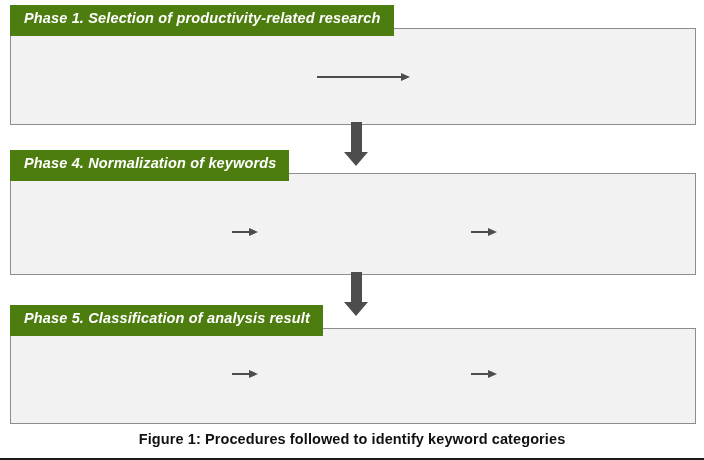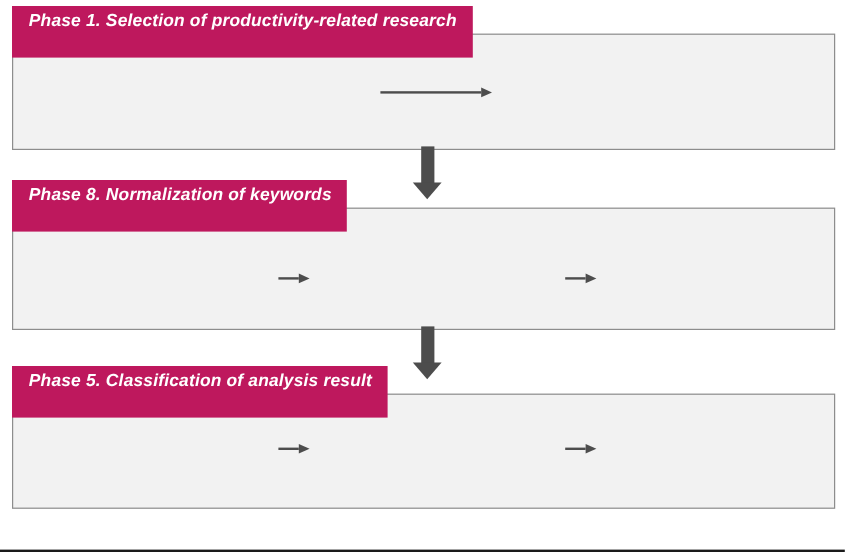--- a/index.html
+++ b/index.html
@@ -27,27 +27,27 @@
     position: absolute;
     left: 10px;
     width: 686px;
     box-sizing: border-box;
   }
   .phase-header {
     position: absolute;
     top: 0;
     left: 0;
     height: 27px;
-    background: #be185d;
+    background: #4d7c0f;
     color: #ffffff;
     font-style: italic;
     font-weight: bold;
     font-size: 14.5px;
     line-height: 27px;
-    padding: 0 13px 16px 14px;
+    padding: 0 13px 4px 14px;
     white-space: nowrap;
     letter-spacing: 0.15px;
     z-index: 3;
   }
   .phase-body {
     position: absolute;
     left: 0;
     top: 23px;
     width: 686px;
     box-sizing: border-box;
@@ -171,21 +171,21 @@
     </div>
   </div>
 
   <div class="v-arrow" style="left:344px; top:122px; width:25px; height:44px;">
     <div class="v-shaft" style="height:31px;"></div>
     <div class="v-head" style="top:30px;"></div>
   </div>
 
   <div class="phase" style="top:150px;">
     <div class="phase-body" style="height:102px;"></div>
-    <div class="phase-header">Phase 8. Normalization of keywords</div>
+    <div class="phase-header">Phase 4. Normalization of keywords</div>
 
     <div class="act" style="left:11px; top:42px; width:208px; height:81px;">
       <span class="act-title">Activity 3.</span>
       <span class="act-desc upright">Remove 23,745 meaningless keywords</span>
     </div>
 
     <div class="h-arrow" style="left:222px; top:78px; width:26px;">
       <div class="shaft" style="width:17px;"></div>
       <div class="head" style="left:17px;"></div>
     </div>
@@ -234,14 +234,15 @@
       <div class="shaft" style="width:17px;"></div>
       <div class="head" style="left:17px;"></div>
     </div>
 
     <div class="act" style="left:489px; top:38px; width:186px; height:62px;">
       <span class="act-title">Activity 8.</span>
       <span class="act-desc">Analyzing keyword categories</span>
     </div>
   </div>
 
+  <div class="caption">Figure 1: Procedures followed to identify keyword categories</div>
 
 </div>
 
 </body></html>

